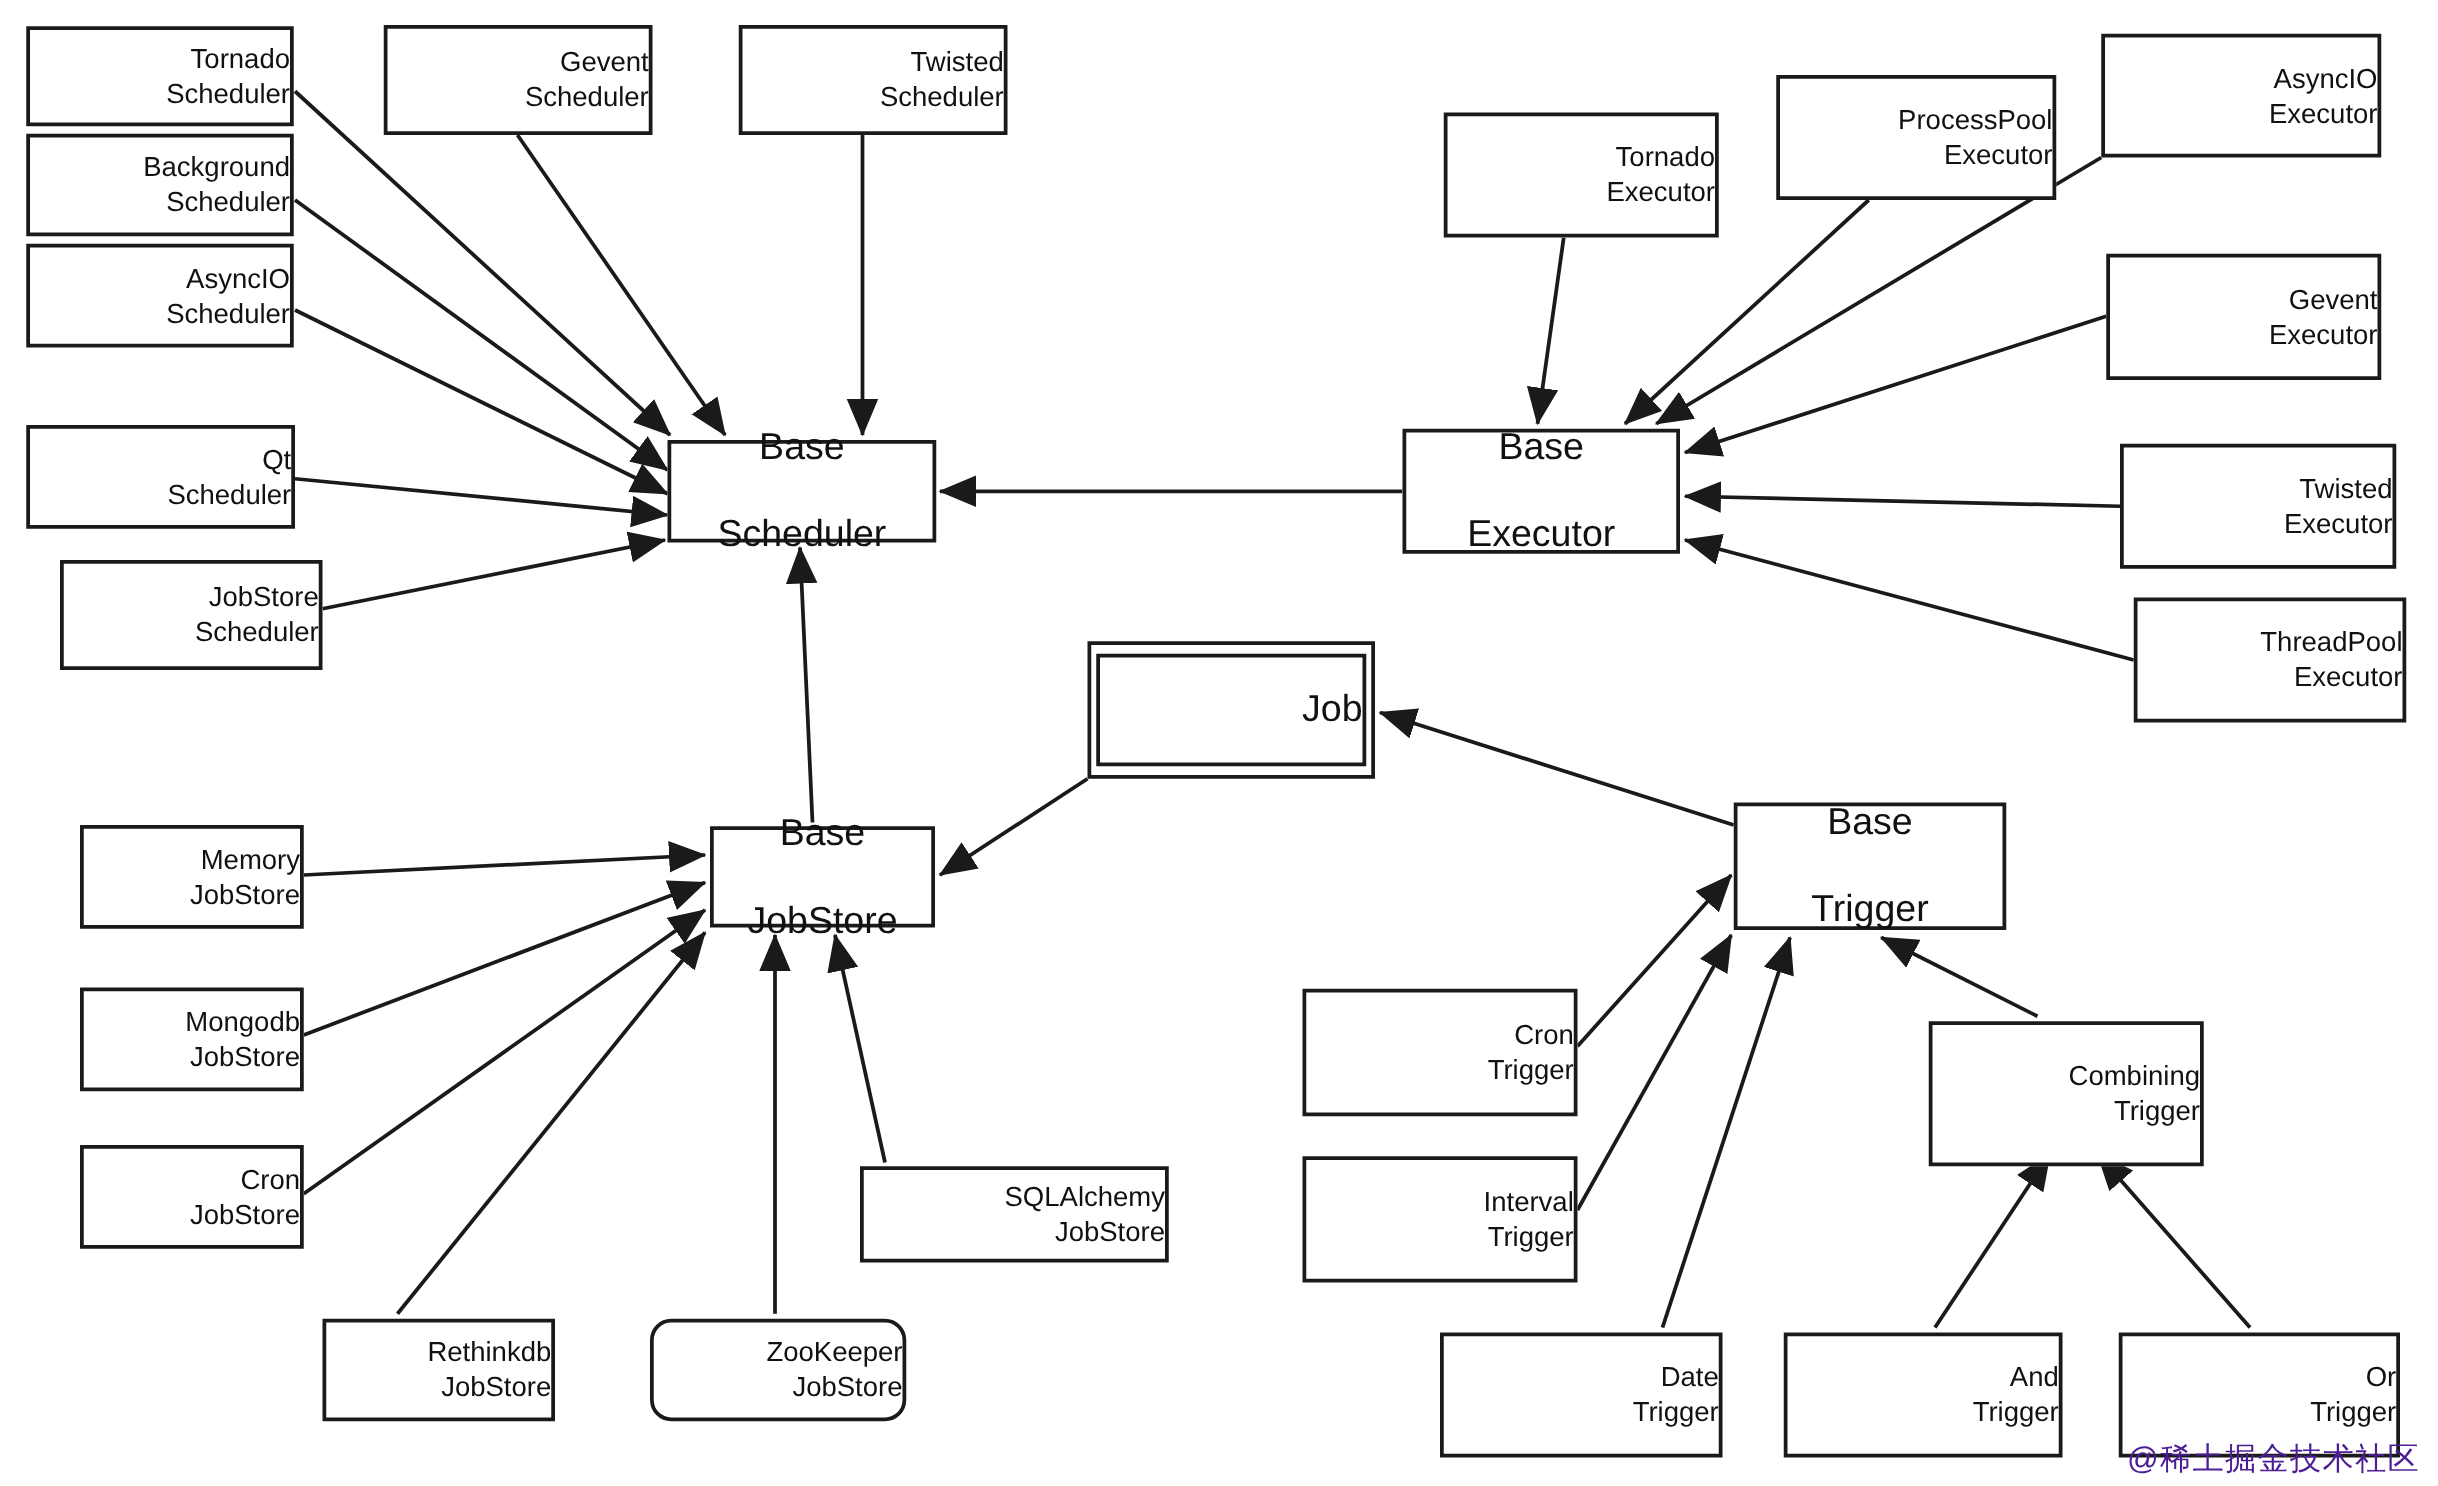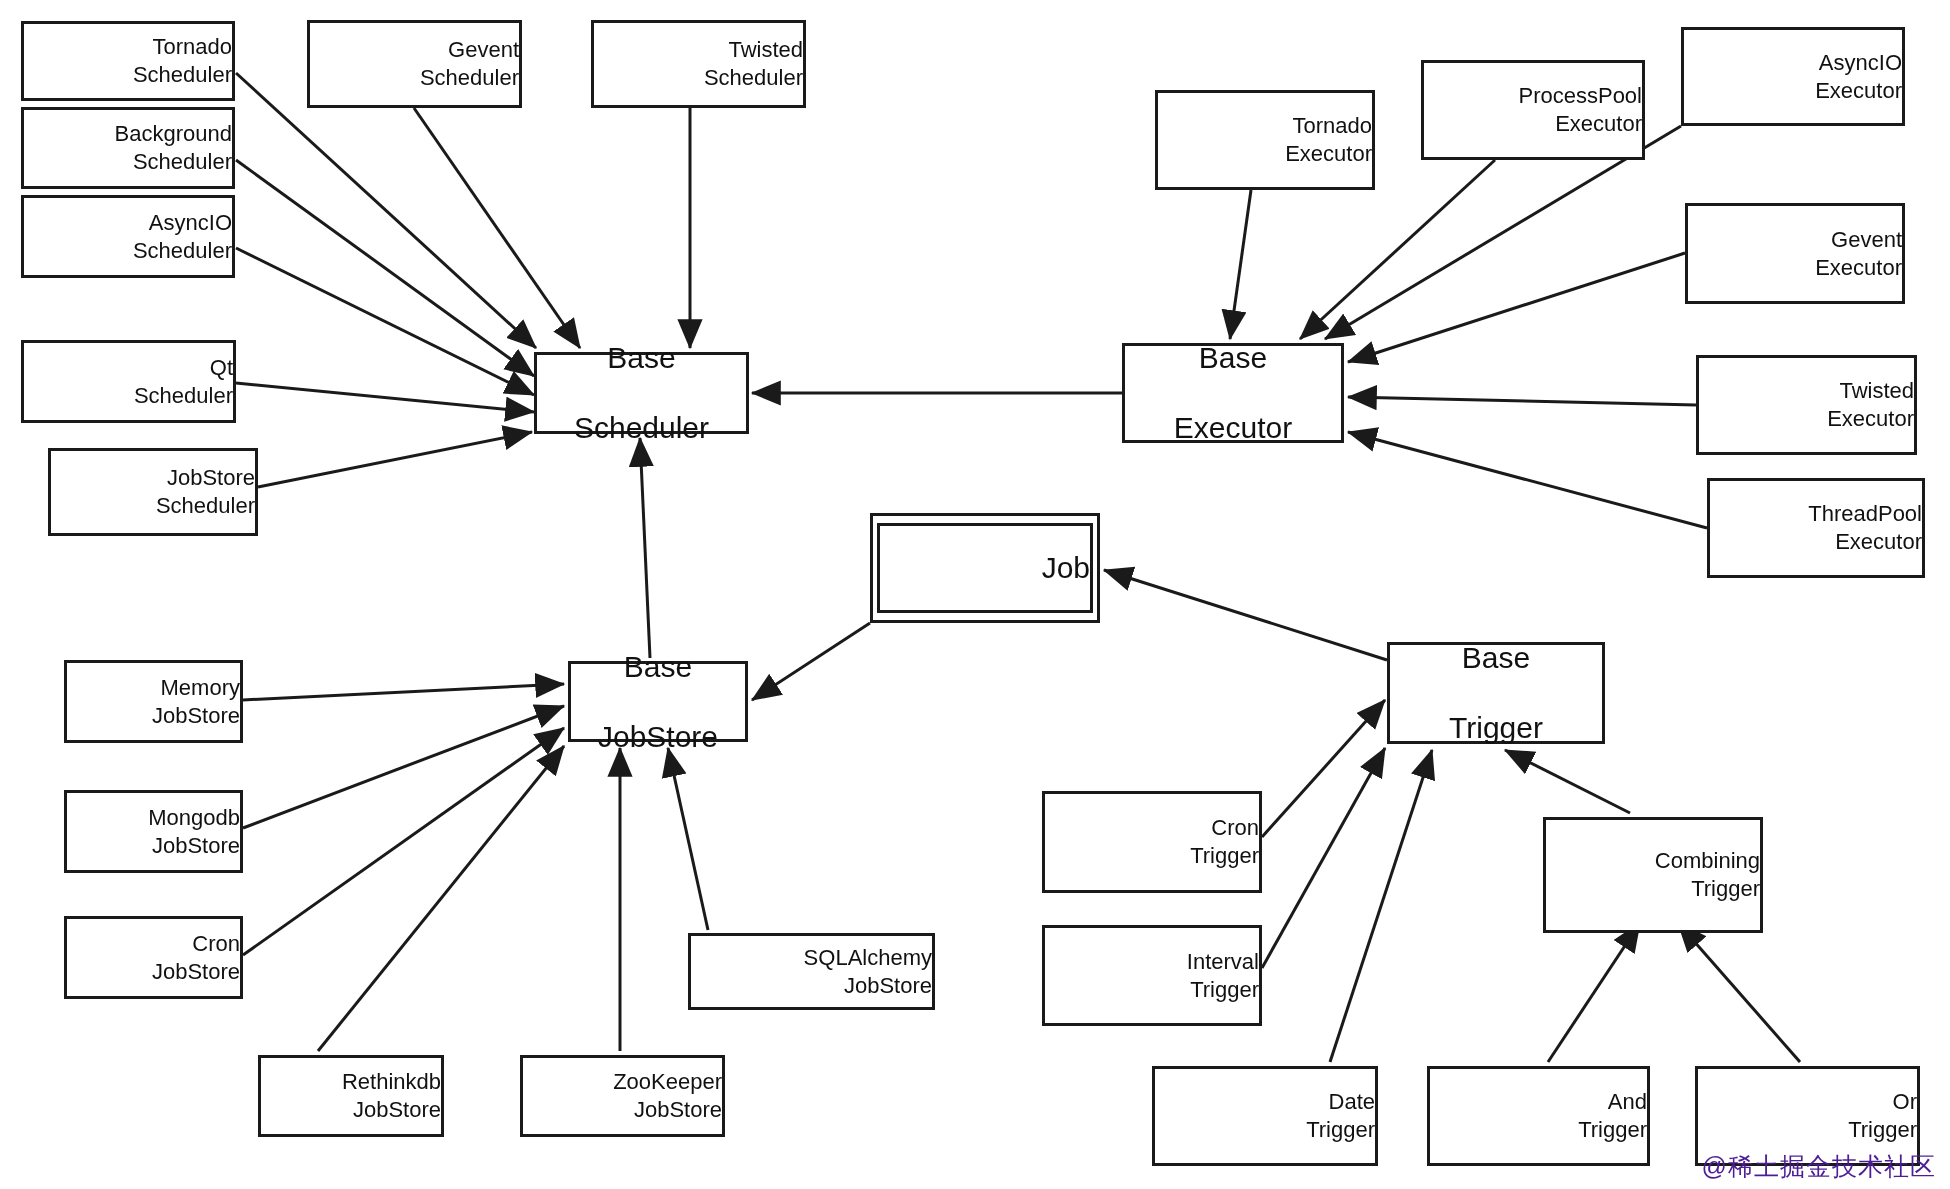--- a/index.html
+++ b/index.html
@@ -139,21 +139,21 @@
         <span class="ln">JobStore</span>
       </div>
       <div class="node mid" id="node-redis-jobstore" style="left: 64px; top: 916px; width: 179px; height: 83px;">
         <span class="ln">Cron</span>
         <span class="ln">JobStore</span>
       </div>
       <div class="node mid" id="node-rethinkdb-jobstore" style="left: 258px; top: 1055px; width: 186px; height: 82px;">
         <span class="ln">Rethinkdb</span>
         <span class="ln">JobStore</span>
       </div>
-      <div class="node mid" id="node-zookeeper-jobstore" style="left: 520px; top: 1055px; width: 205px; height: 82px;">
+      <div class="node mid" id="node-zookeeper-jobstore" style="left: 520px; top: 1055px; width: 205px; height: 82px; border-radius: 17px;">
         <span class="ln">ZooKeeper</span>
         <span class="ln">JobStore</span>
       </div>
       <div class="node mid" id="node-sqlalchemy-jobstore" style="left: 688px; top: 933px; width: 247px; height: 77px;">
         <span class="ln">SQLAlchemy</span>
         <span class="ln">JobStore</span>
       </div>
       <div class="node big" id="node-base-jobstore" style="left: 568px; top: 661px; width: 180px; height: 81px;">
         <span class="ln">Base</span>
         <span class="ln">JobStore</span>

